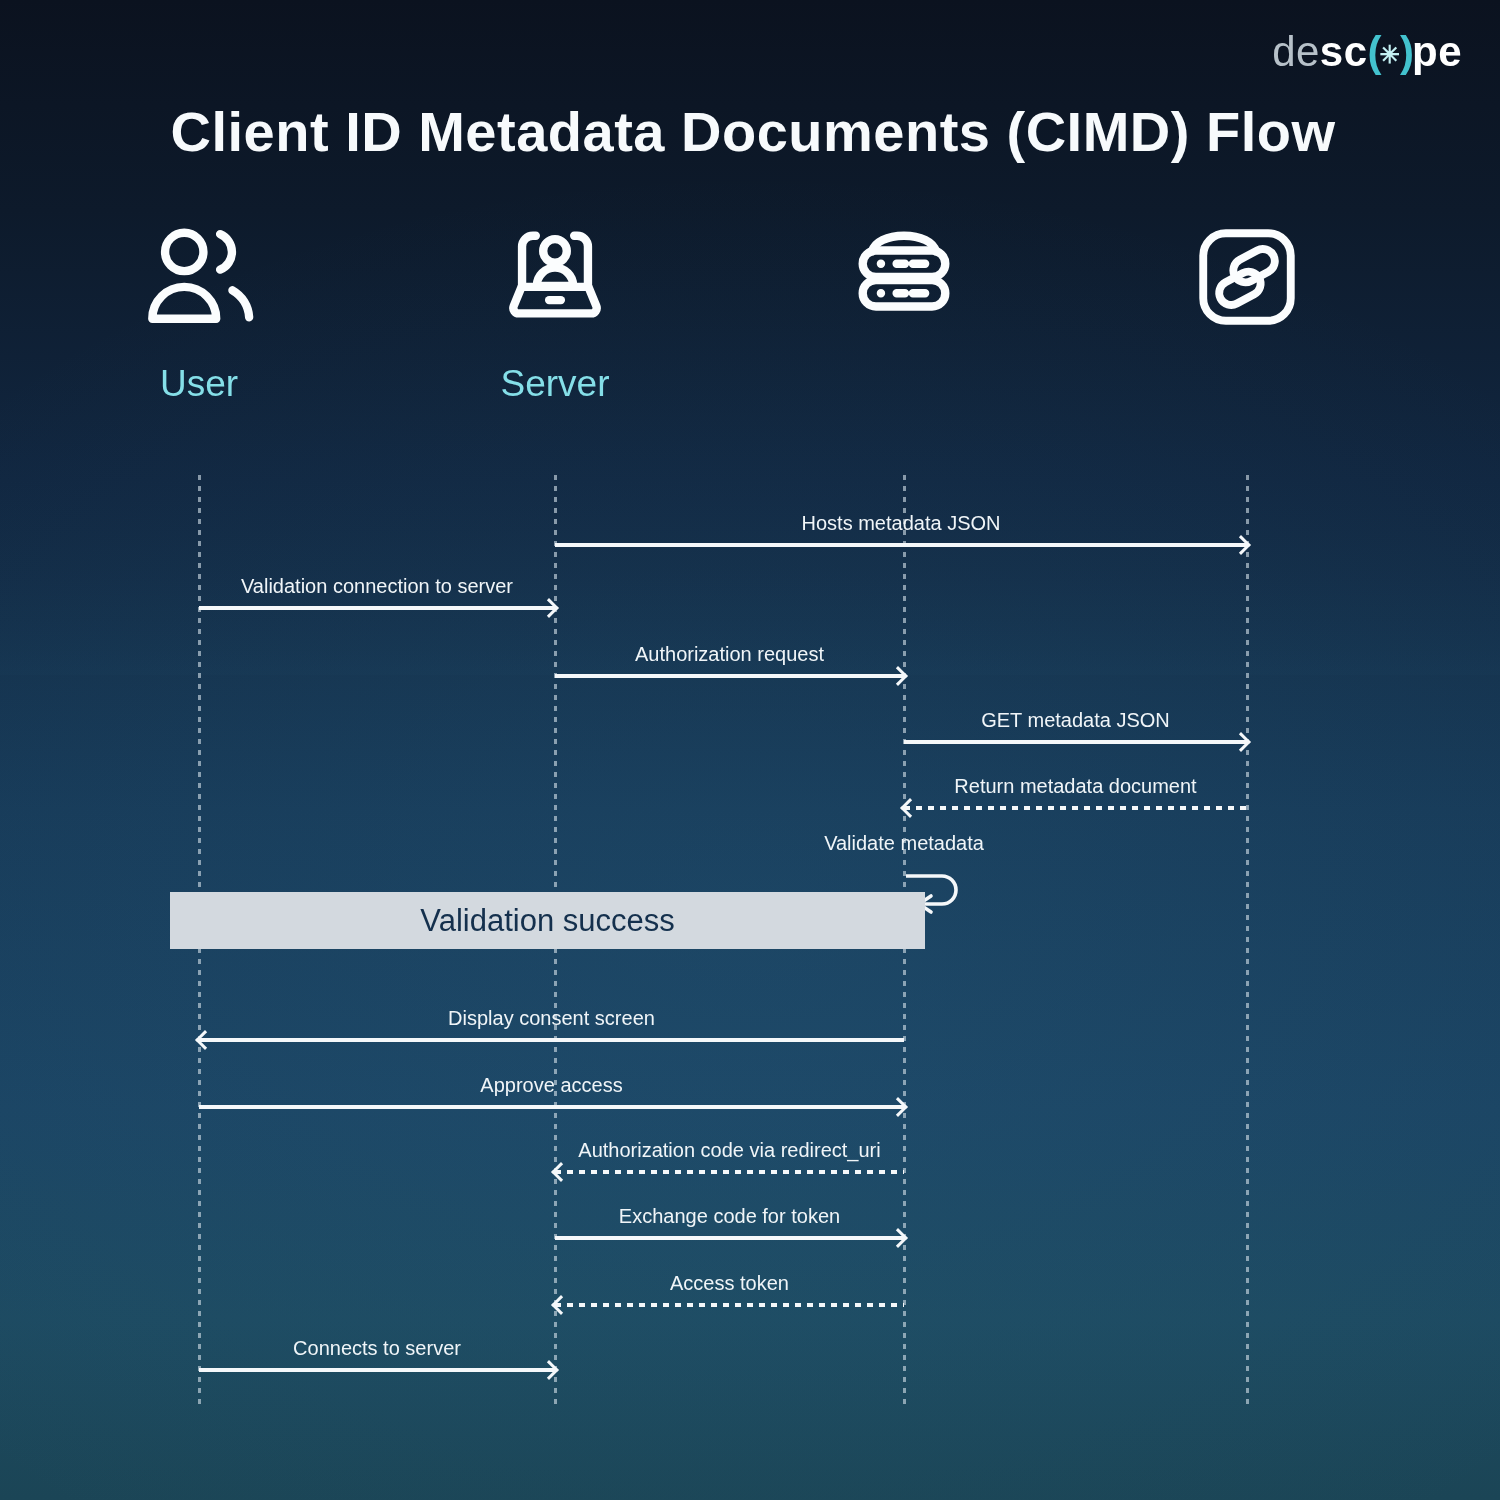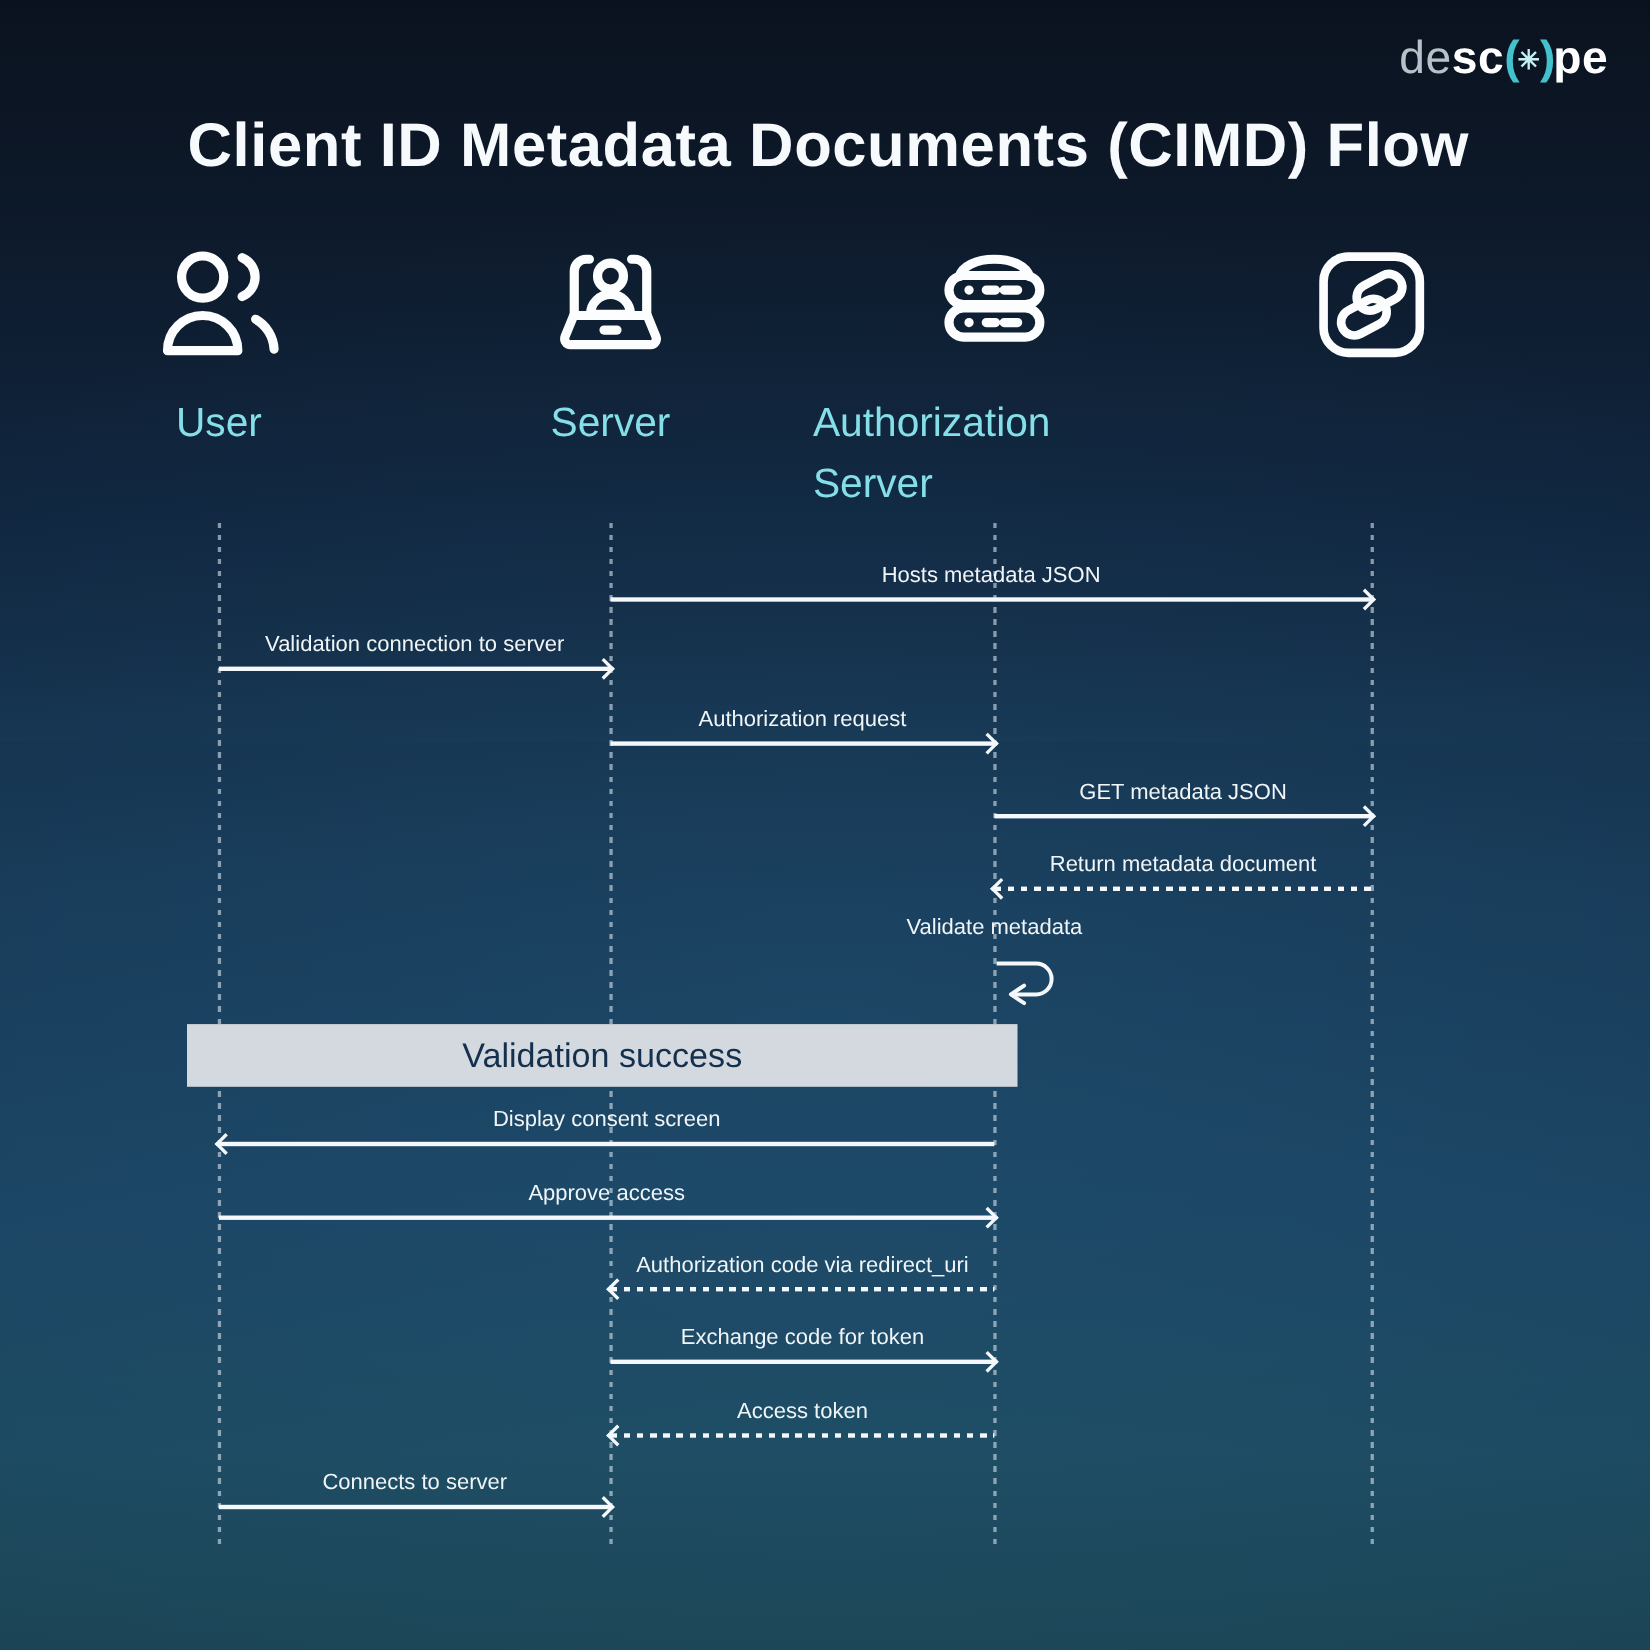--- a/index.html
+++ b/index.html
@@ -83,21 +83,20 @@
   </div>
 
   <div class="actor" style="left:739px">
     <svg width="118" height="118" viewBox="0 0 24 24" fill="none" stroke="#fbfdfe" stroke-width="1.7" stroke-linecap="round" stroke-linejoin="round">
       <path d="M5.5 6.8 C6 4.9 8.6 3.6 12 3.6 c3.4 0 6 1.3 6.5 3.2"></path>
       <rect x="3.6" y="6.6" width="16.8" height="5.4" rx="2.7"></rect>
       <rect x="3.6" y="12.6" width="16.8" height="5.4" rx="2.7"></rect>
       <path d="M7.3 9.3 h0.02 M10.5 9.3 h1.7 M13.8 9.3 h2.5"></path>
       <path d="M7.3 15.3 h0.02 M10.5 15.3 h1.7 M13.8 15.3 h2.5"></path>
     </svg>
-    <span class="actor-label">Authorization Server</span>
   </div>
 
   <div class="actor" style="left:1082px">
     <svg width="118" height="118" viewBox="0 0 24 24" fill="none" stroke="#fbfdfe" stroke-width="1.6" stroke-linecap="round" stroke-linejoin="round">
       <rect x="3.1" y="3.1" width="17.8" height="17.8" rx="4.6"></rect>
       <g transform="rotate(-28 12 12)">
         <rect x="5.2" y="10.9" width="8.9" height="4.9" rx="2.45"></rect>
         <rect x="9.9" y="8.2" width="8.9" height="4.9" rx="2.45"></rect>
       </g>
     </svg>
@@ -135,21 +134,21 @@
       <div class="msg-line dotted"></div>
       <span class="ah ah-left"></span>
     </div>
     <div class="selfmsg" style="left: 904px; top: 880px;">
       <span class="msg-label">Validate metadata</span>
       <svg width="76" height="46" viewBox="0 0 76 46">
         <path d="M2 4 H38 A14 14 0 0 1 38 32 H18" fill="none" stroke="#f5f8fa" stroke-width="3.6"></path>
         <path d="M27 24 L15 32 L27 40" fill="none" stroke="#f5f8fa" stroke-width="3.6" stroke-linecap="round" stroke-linejoin="round"></path>
       </svg>
     </div>
-    <div class="note" style="left: 170px; top: 931px; width: 755px; height: 57px;">
+    <div class="note" style="left: 170px; top: 892px; width: 755px; height: 57px;">
       <span>Validation success</span>
     </div>
     <div class="msg" style="left: 199px; top: 1040px; width: 705px;">
       <span class="msg-label">Display consent screen</span>
       <div class="msg-line solid"></div>
       <span class="ah ah-left"></span>
     </div>
     <div class="msg" style="left: 199px; top: 1107px; width: 705px;">
       <span class="msg-label">Approve access</span>
       <div class="msg-line solid"></div>

